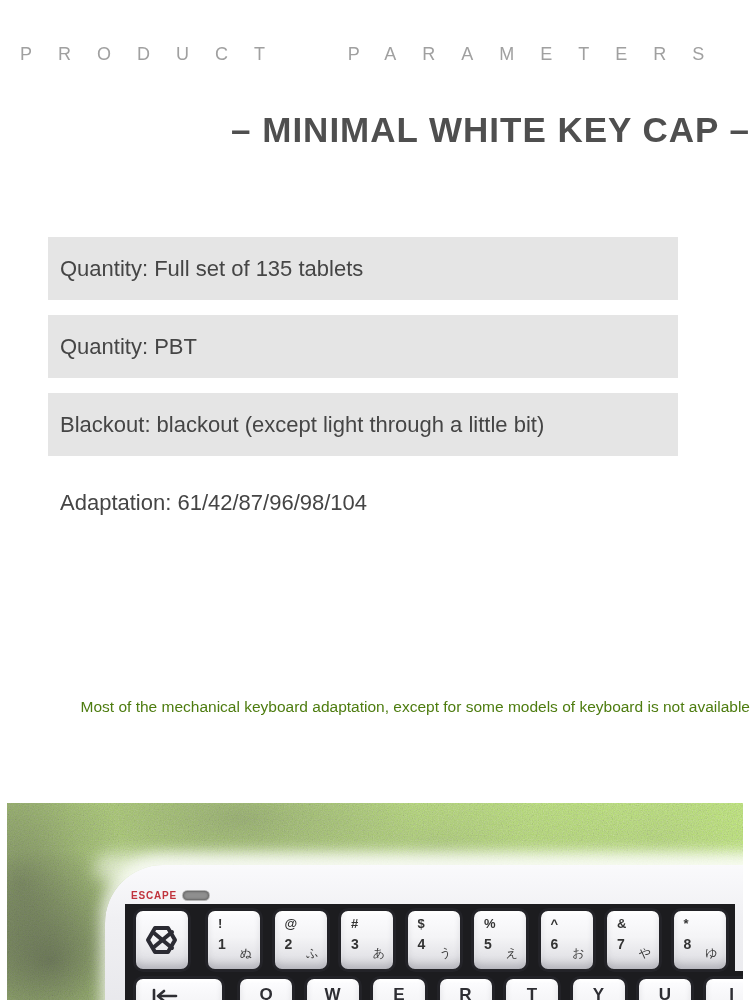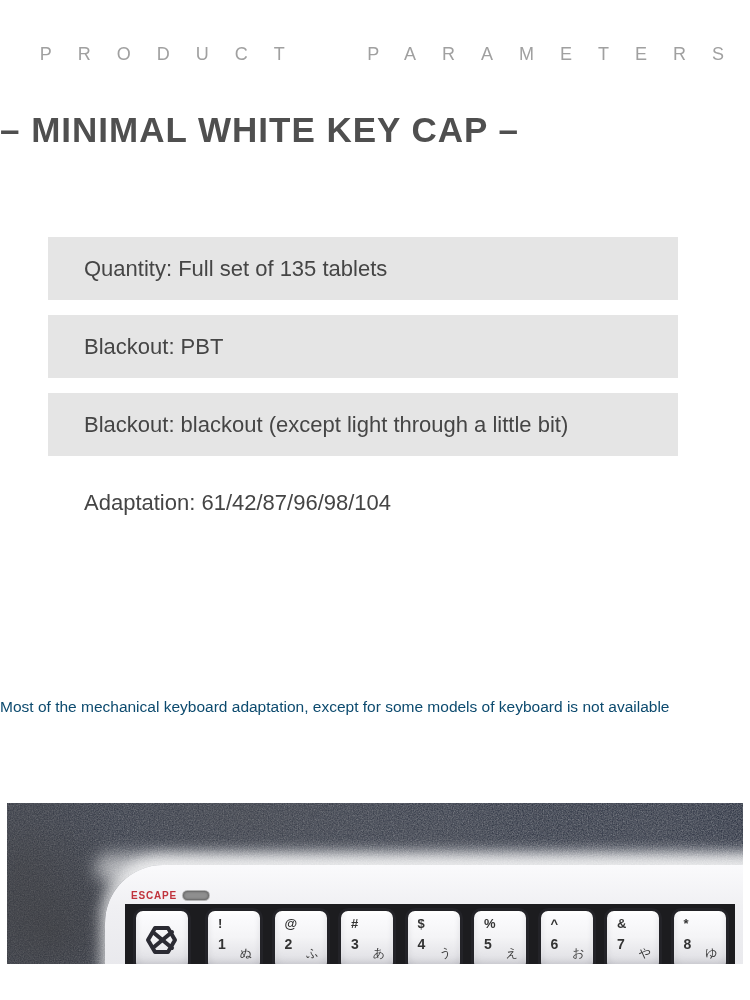--- a/index.html
+++ b/index.html
@@ -9,43 +9,43 @@
     --header-gray:#a0a0a0;
     --key-border:#232328;
   }
   html,body{margin:0;padding:0;background:#fff;}
   .page{
     position:relative;width:750px;height:1000px;background:#fff;overflow:hidden;
     font-family:"Liberation Sans", sans-serif;
   }
   
   .eyebrow{
-    position:absolute;top:44px;left:0;width:100%;text-align:right;
+    position:absolute;top:44px;left:0;width:100%;text-align:left;
     font-size:18px;color:var(--header-gray);
     letter-spacing:26px;word-spacing:26px;padding-left:20px;box-sizing:border-box;
     white-space:nowrap;
   }
   .title{
-    position:absolute;top:110px;left:0;width:100%;text-align:left;
+    position:absolute;top:110px;left:0;width:100%;text-align:right;
     font-size:35px;font-weight:bold;letter-spacing:1px;color:var(--title-color);
   }
   .specs{position:absolute;top:237px;left:48px;width:630px;}
   .spec-row{
-    height:63px;line-height:63px;padding-left:36px;margin-bottom:15px;
+    height:63px;line-height:63px;padding-left:12px;margin-bottom:15px;
     font-size:22px;color:#454545;white-space:nowrap;overflow:hidden;
   }
   .spec-row.shaded{background:var(--row-bg);}
   .footnote{
-    position:absolute;top:698px;left:0;width:100%;text-align:left;
-    font-size:15.5px;color:#0c4a6e;
+    position:absolute;top:698px;left:0;width:100%;text-align:right;
+    font-size:15.5px;color:#4d7c0f;
   }
   
   .photo{
-    position:absolute;left:7px;top:803px;width:736px;height:161px;
-    background:#0f172a;overflow:hidden;
+    position:absolute;left:7px;top:803px;width:736px;height:197px;
+    background:#bef264;overflow:hidden;
   }
   .photo .noise{position:absolute;left:0;top:0;width:736px;height:197px;opacity:.6;}
   .blotches{
     position:absolute;inset:0;
     background:
       radial-gradient(220px 180px at 6% 80%, rgba(60,60,62,.50), transparent 62%),
       radial-gradient(160px 220px at 2% 40%, rgba(70,70,72,.40), transparent 65%),
       radial-gradient(280px 130px at 32% 8%,  rgba(90,90,92,.35), transparent 62%),
       radial-gradient(320px 150px at 58% 22%, rgba(110,110,112,.22), transparent 62%),
       radial-gradient(220px 120px at 88% 18%, rgba(120,120,122,.15), transparent 60%),
@@ -96,21 +96,21 @@
 <body>
 
 <div class="page">
 
   <div class="eyebrow">PRODUCT PARAMETERS</div>
 
   <div class="title">– MINIMAL WHITE KEY CAP –</div>
 
   <div class="specs">
       <div class="spec-row shaded">Quantity: Full set of 135 tablets</div>
-      <div class="spec-row shaded">Blackout: PBT</div>
+      <div class="spec-row shaded">Quantity: PBT</div>
       <div class="spec-row shaded">Blackout: blackout (except light through a little bit)</div>
       <div class="spec-row">Adaptation: 61/42/87/96/98/104</div>
     </div>
 
   <div class="footnote">Most of the mechanical keyboard adaptation, except for some models of keyboard is not available</div>
 
   <div class="photo">
     <svg class="noise" xmlns="http://www.w3.org/2000/svg" width="736" height="197">
       <filter id="grain">
         <feTurbulence type="fractalNoise" baseFrequency="0.8" numOctaves="2" stitchTiles="stitch"></feTurbulence>

